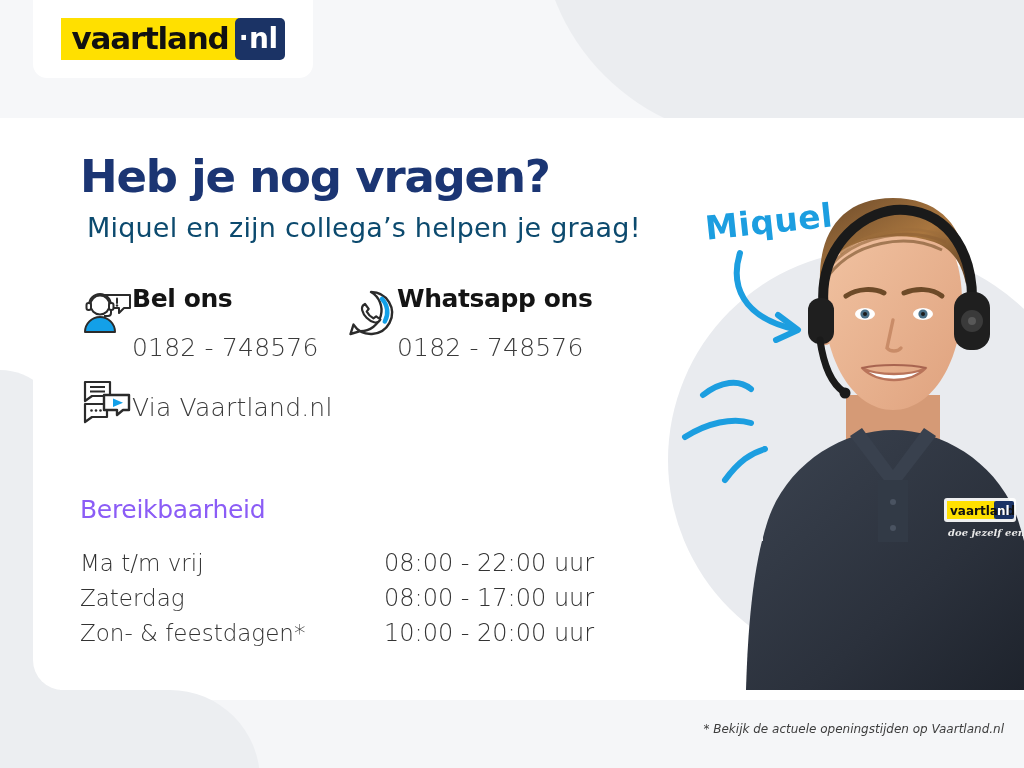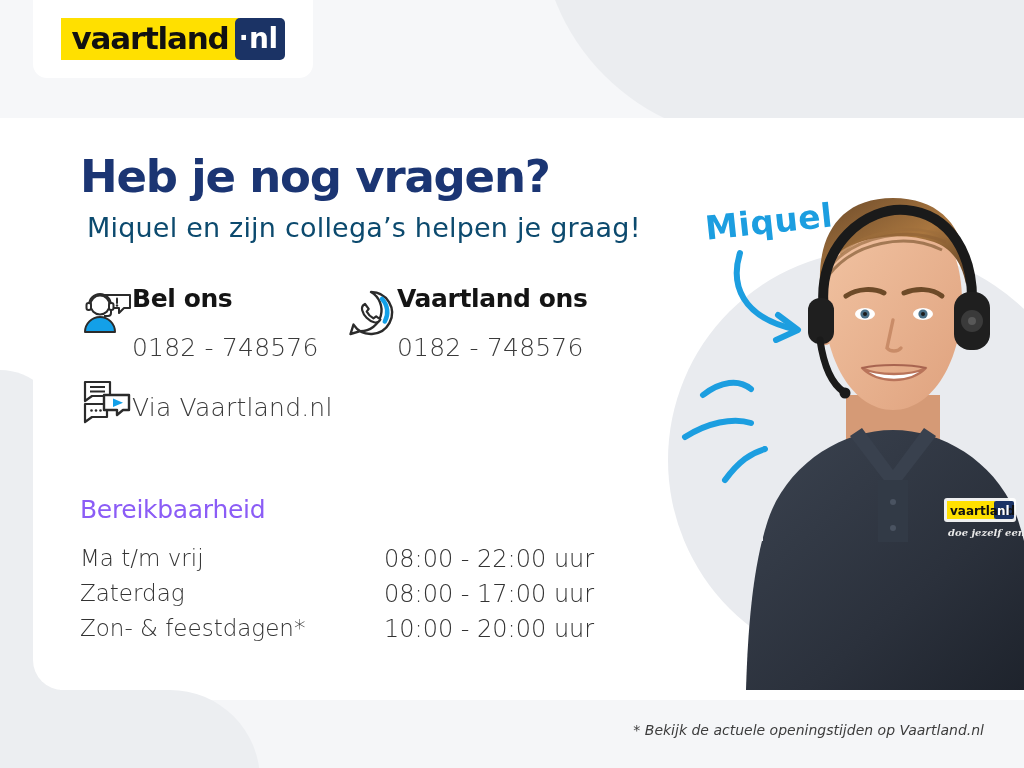--- a/index.html
+++ b/index.html
@@ -91,21 +91,21 @@
     white-space:nowrap;font-family:"DejaVu Sans", sans-serif;font-weight:300;
   }
 
   
   .hours-title{
     position:absolute;left:47px;top:375px;
     font-family:"DejaVu Sans", sans-serif;font-weight:normal;
     font-size:25px;color:#8b5cf6;letter-spacing:-0.3px;
   }
   .hours-table{position:absolute;left:47px;top:425px;}
-  .hrow{display:flex;height:35px;}
+  .hrow{display:flex;height:35px;align-items:center;}
   .hday{width:258px;font-size:23px;color:#333333;font-family:"DejaVu Sans", sans-serif;font-weight:300;}
   .htime{font-size:24px;color:#333333;font-family:"DejaVu Sans", sans-serif;font-weight:300;white-space:nowrap;margin-left:46px;}
 
   
   .person-wrap{position:absolute;left:600px;top:0px;width:434px;height:570px;overflow:hidden;}
   .person-blob{
     position:absolute;left:35px;top:130px;width:420px;height:420px;
     background:#e9ebef;border-radius:50%;
   }
 
@@ -116,22 +116,22 @@
     transform:rotate(-6deg);letter-spacing:0.5px;
   }
   .arrow-svg{position:absolute;left:95px;top:125px;}
   .dashes-svg{position:absolute;left:48px;top:245px;}
 
   
   .person{position:absolute;left:95px;top:60px;width:330px;height:510px;}
 
   .footnote{
     position:absolute;left:0;top:722px;width:1024px;text-align:right;
-    padding-right:40px;box-sizing:border-box;
-    font-size:14px;font-style:italic;color:#3d3d3d;
+    padding-right:20px;box-sizing:border-box;
+    font-size:12px;font-style:italic;color:#3d3d3d;
     font-family:"DejaVu Sans", sans-serif;
   }
 </style>
 </head>
 <body>
 
 <div class="stage">
 
   <div class="bg-base"></div>
   <div class="bg-grey-tr"></div>
@@ -178,21 +178,21 @@
     <div class="contact c-wa">
       <span class="c-icon">
         <svg viewBox="0 0 52 52" width="52" height="52">
           <path d="M26 5 a21 21 0 1 1 -17.5 32.6 L5.5 47 l9.8 -2.8 A21 21 0 0 0 26 5 z" fill="#ffffff" stroke="#2b2b2b" stroke-width="2.4" stroke-linejoin="round"></path>
           <path d="M37 12 a19 19 0 0 1 2.8 22.5" fill="none" stroke="#13a0e8" stroke-width="4.5" stroke-linecap="round"></path>
           <path d="M20 17 c-2 1 -3.5 3.5 -2.8 6.3 c1.4 5.5 6.4 10.6 11.9 12 c2.8 0.7 5.3 -0.8 6.3 -2.8
                    l-4.2 -3.2 l-2.8 2 c-2.6 -1.3 -5.4 -4.1 -6.7 -6.7 l2 -2.8 z" fill="#ffffff" stroke="#2b2b2b" stroke-width="2.2" stroke-linejoin="round"></path>
         </svg>
       </span>
       <span class="c-text">
-        <span class="c-title">Vaartland ons</span>
+        <span class="c-title">Whatsapp ons</span>
         <span class="c-sub">0182 - 748576</span>
       </span>
     </div>
 
     <div class="contact c-chat">
       <span class="c-icon">
         <svg viewBox="0 0 52 52" width="52" height="52">
           <path d="M5 7 h25 v14 h-18 l-7 5 z" fill="#ffffff" stroke="#2b2b2b" stroke-width="2.2" stroke-linejoin="round"></path>
           <line x1="10" y1="12" x2="25" y2="12" stroke="#2b2b2b" stroke-width="2"></line>
           <line x1="10" y1="16.5" x2="25" y2="16.5" stroke="#2b2b2b" stroke-width="2"></line>

